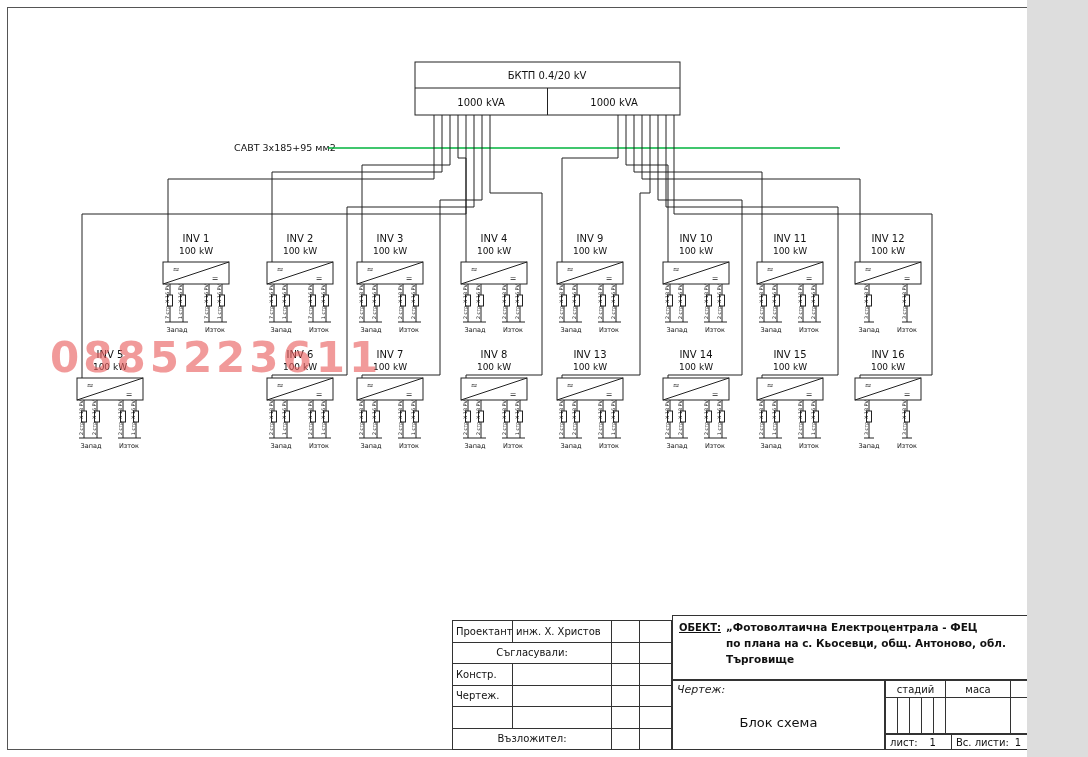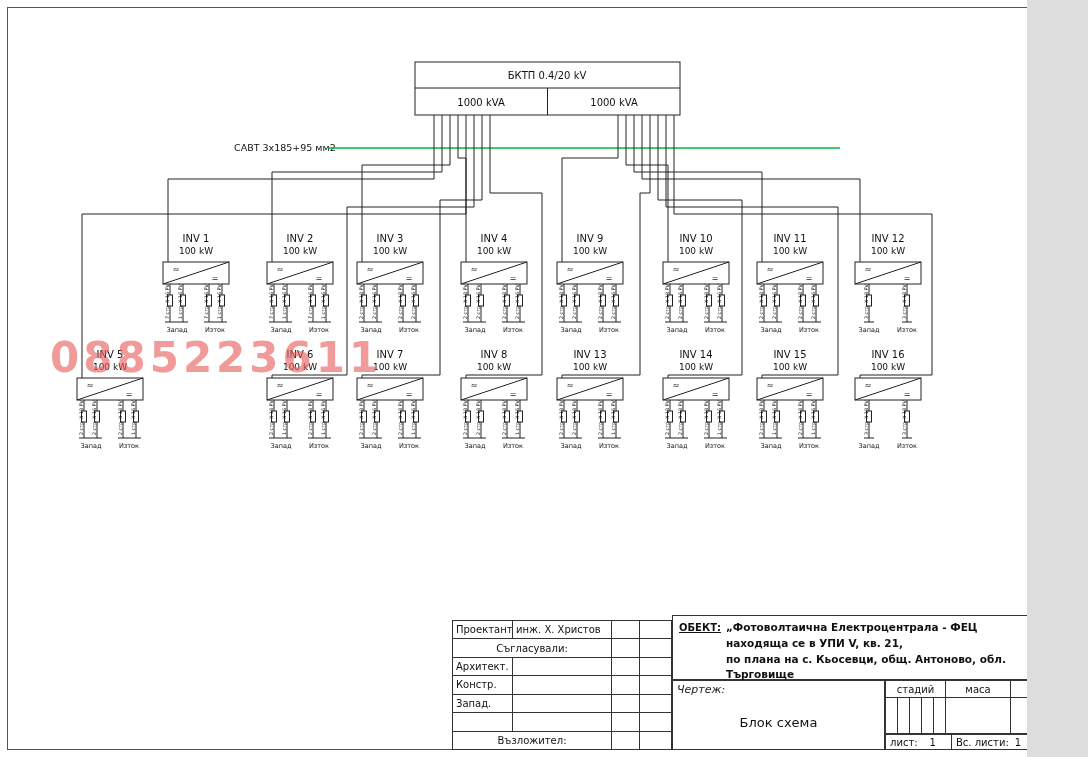--- a/index.html
+++ b/index.html
@@ -462,33 +462,27 @@
           <div class="sc sc2">инж. Х. Христов</div>
           <div class="sc sc3"></div>
           <div class="sc sc4"></div>
         </div>
         <div class="sig-row">
           <div class="sc scspan">Съгласували:</div>
           <div class="sc sc3"></div>
           <div class="sc sc4"></div>
         </div>
         <div class="sig-row">
-          <div class="sc sc1">Архитект.</div>
-          <div class="sc sc2"></div>
-          <div class="sc sc3"></div>
-          <div class="sc sc4"></div>
-        </div>
-        <div class="sig-row">
           <div class="sc sc1">Констр.</div>
           <div class="sc sc2"></div>
           <div class="sc sc3"></div>
           <div class="sc sc4"></div>
         </div>
         <div class="sig-row">
-          <div class="sc sc1">Запад.</div>
+          <div class="sc sc1">Чертеж.</div>
           <div class="sc sc2"></div>
           <div class="sc sc3"></div>
           <div class="sc sc4"></div>
         </div>
         <div class="sig-row">
           <div class="sc sc1"></div>
           <div class="sc sc2"></div>
           <div class="sc sc3"></div>
           <div class="sc sc4"></div>
         </div>
@@ -496,21 +490,20 @@
           <div class="sc scspan">Възложител:</div>
           <div class="sc sc3"></div>
           <div class="sc sc4"></div>
         </div>
       </div>
 
     <div class="objbox">
       <div>
         <span class="objlabel">ОБЕКТ:</span><span class="objtext">„Фотоволтаична Електроцентрала - ФЕЦ</span>
       </div>
-      <div class="objtext ind">находяща се в УПИ V, кв. 21,</div>
       <div class="objtext ind">по плана на с. Кьосевци, общ. Антоново, обл. Търговище</div>
     </div>
 
     <div class="drawbox">
       <div class="drawlabel">Чертеж:</div>
       <div class="drawtitle">Блок схема</div>
     </div>
 
     <div class="colsbox">
       <div class="colshead">

